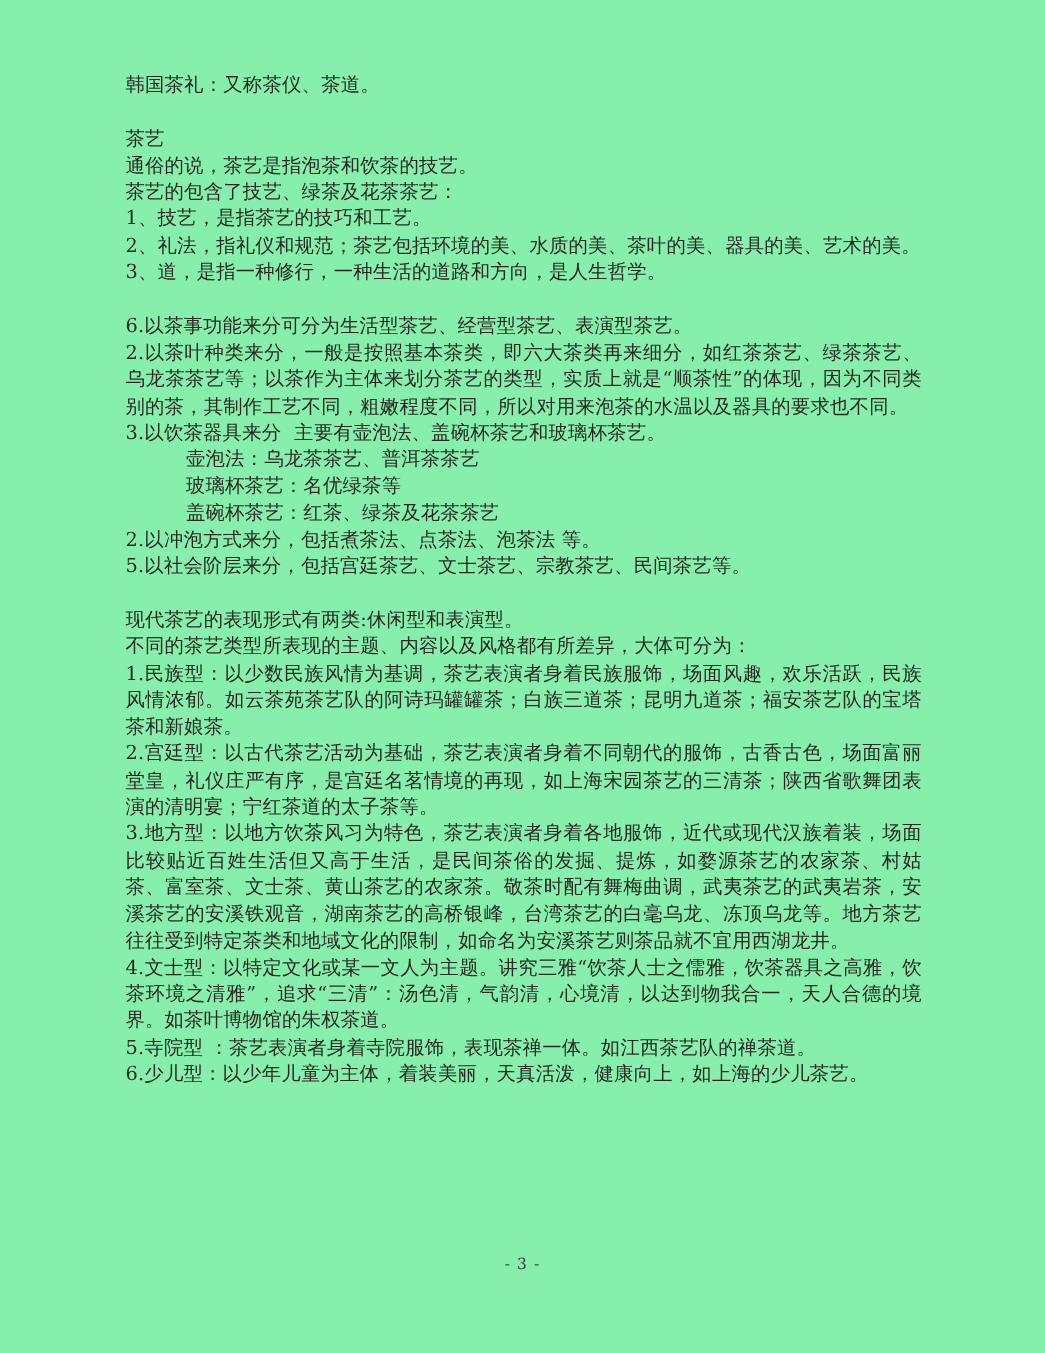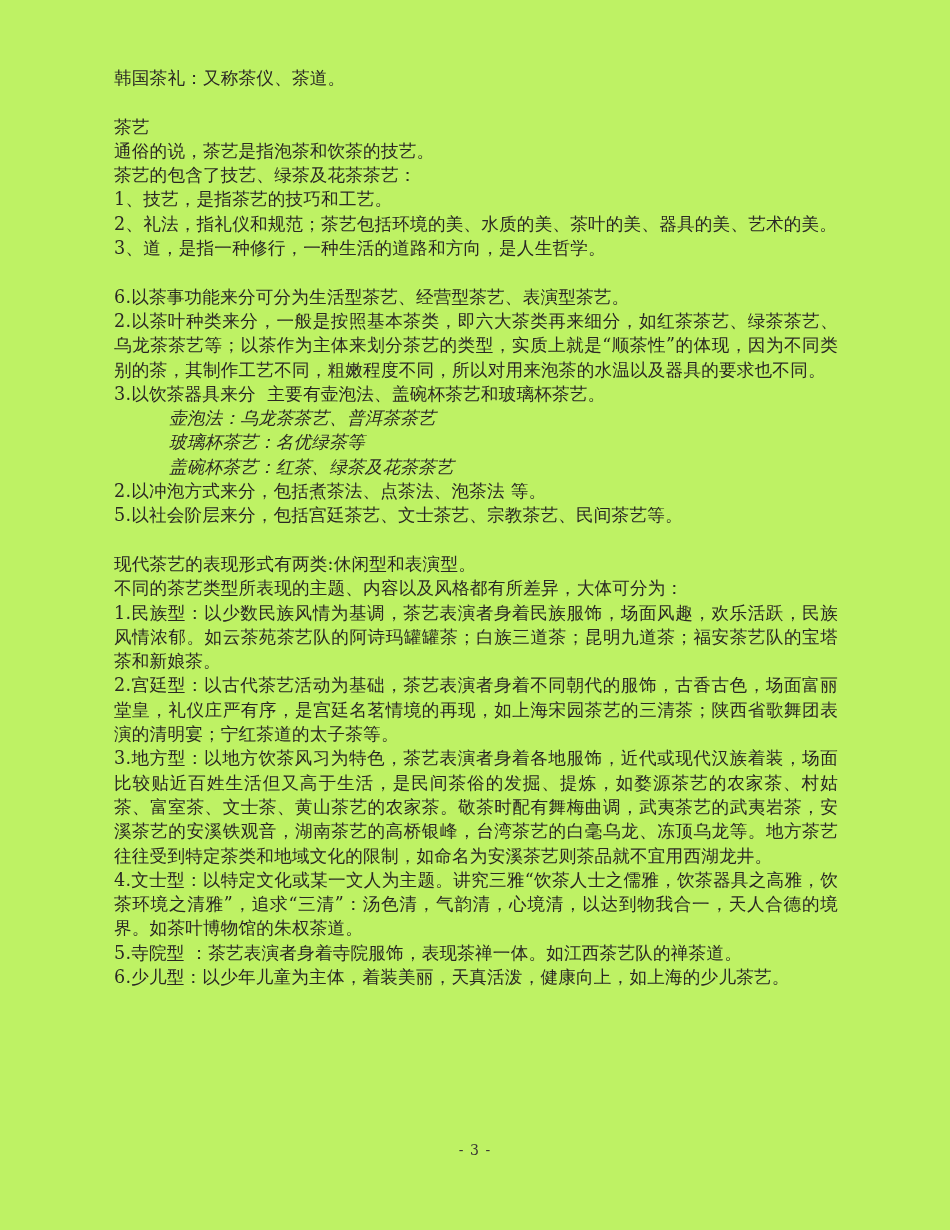--- a/index.html
+++ b/index.html
@@ -15,21 +15,21 @@
     font-family: "DejaVu Serif", "Liberation Serif", serif;
     color: #231f20;
     overflow: hidden;
   }
   .page {
     position: absolute;
     left: 0;
     top: 0;
     width: 950px;
     height: 1230px;
-    background: #bef264;
+    background: #86efac;
   }
   .text-body {
     position: absolute;
     left: 114px;
     top: 66px;
     width: 724px;
   }
   .ln {
     font-size: 17.6px;
     line-height: 24.3px;
@@ -38,21 +38,20 @@
     text-align: justify;
     text-justify: inter-character;
     word-break: break-all;
     color: #2a2724;
   }
   .ln.blank {
     height: 24.3px;
   }
   .ln.indent {
     padding-left: 55px;
-    font-style: italic;
   }
   .block {
     margin: 0;
     padding: 0;
   }
   .footer {
     position: absolute;
     left: 0;
     top: 1142px;
     width: 950px;

